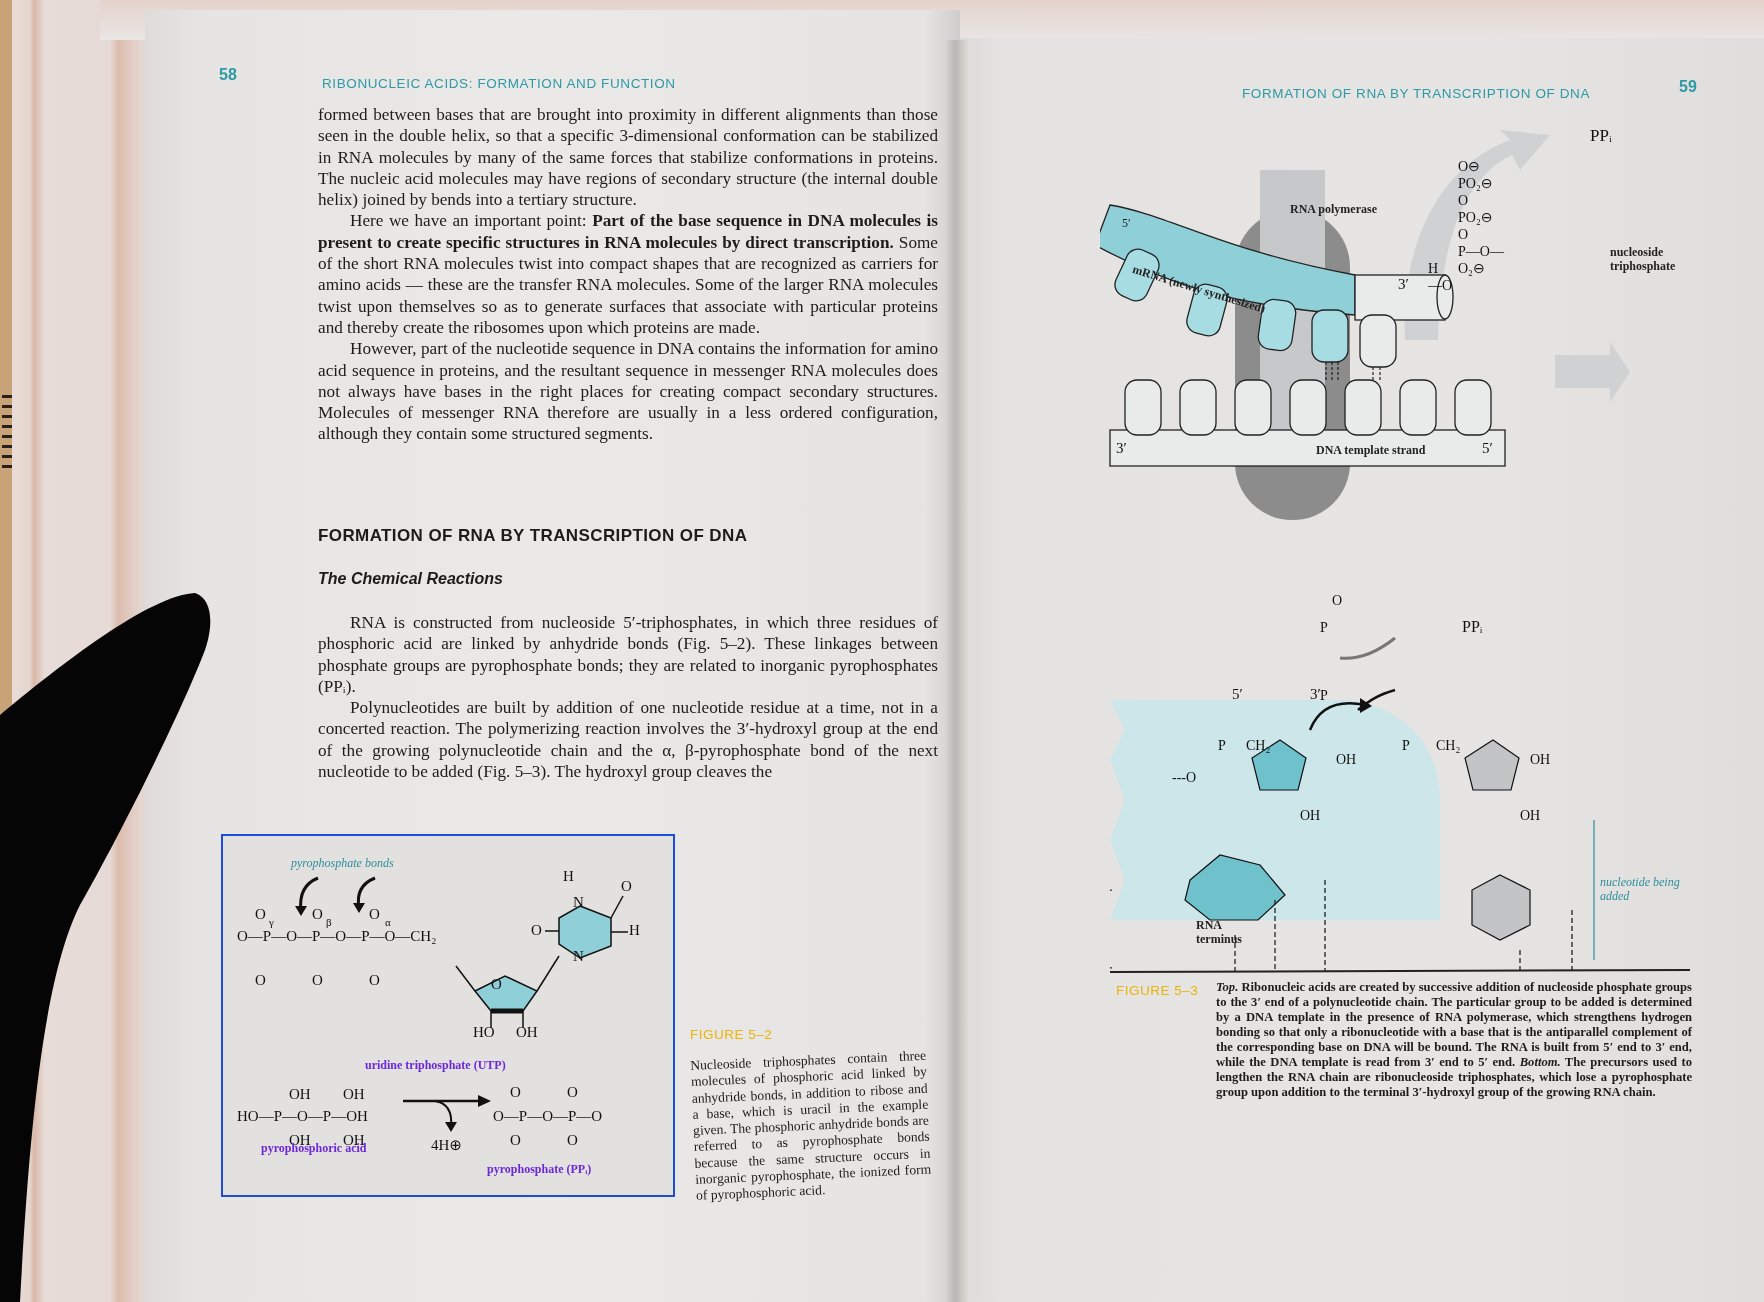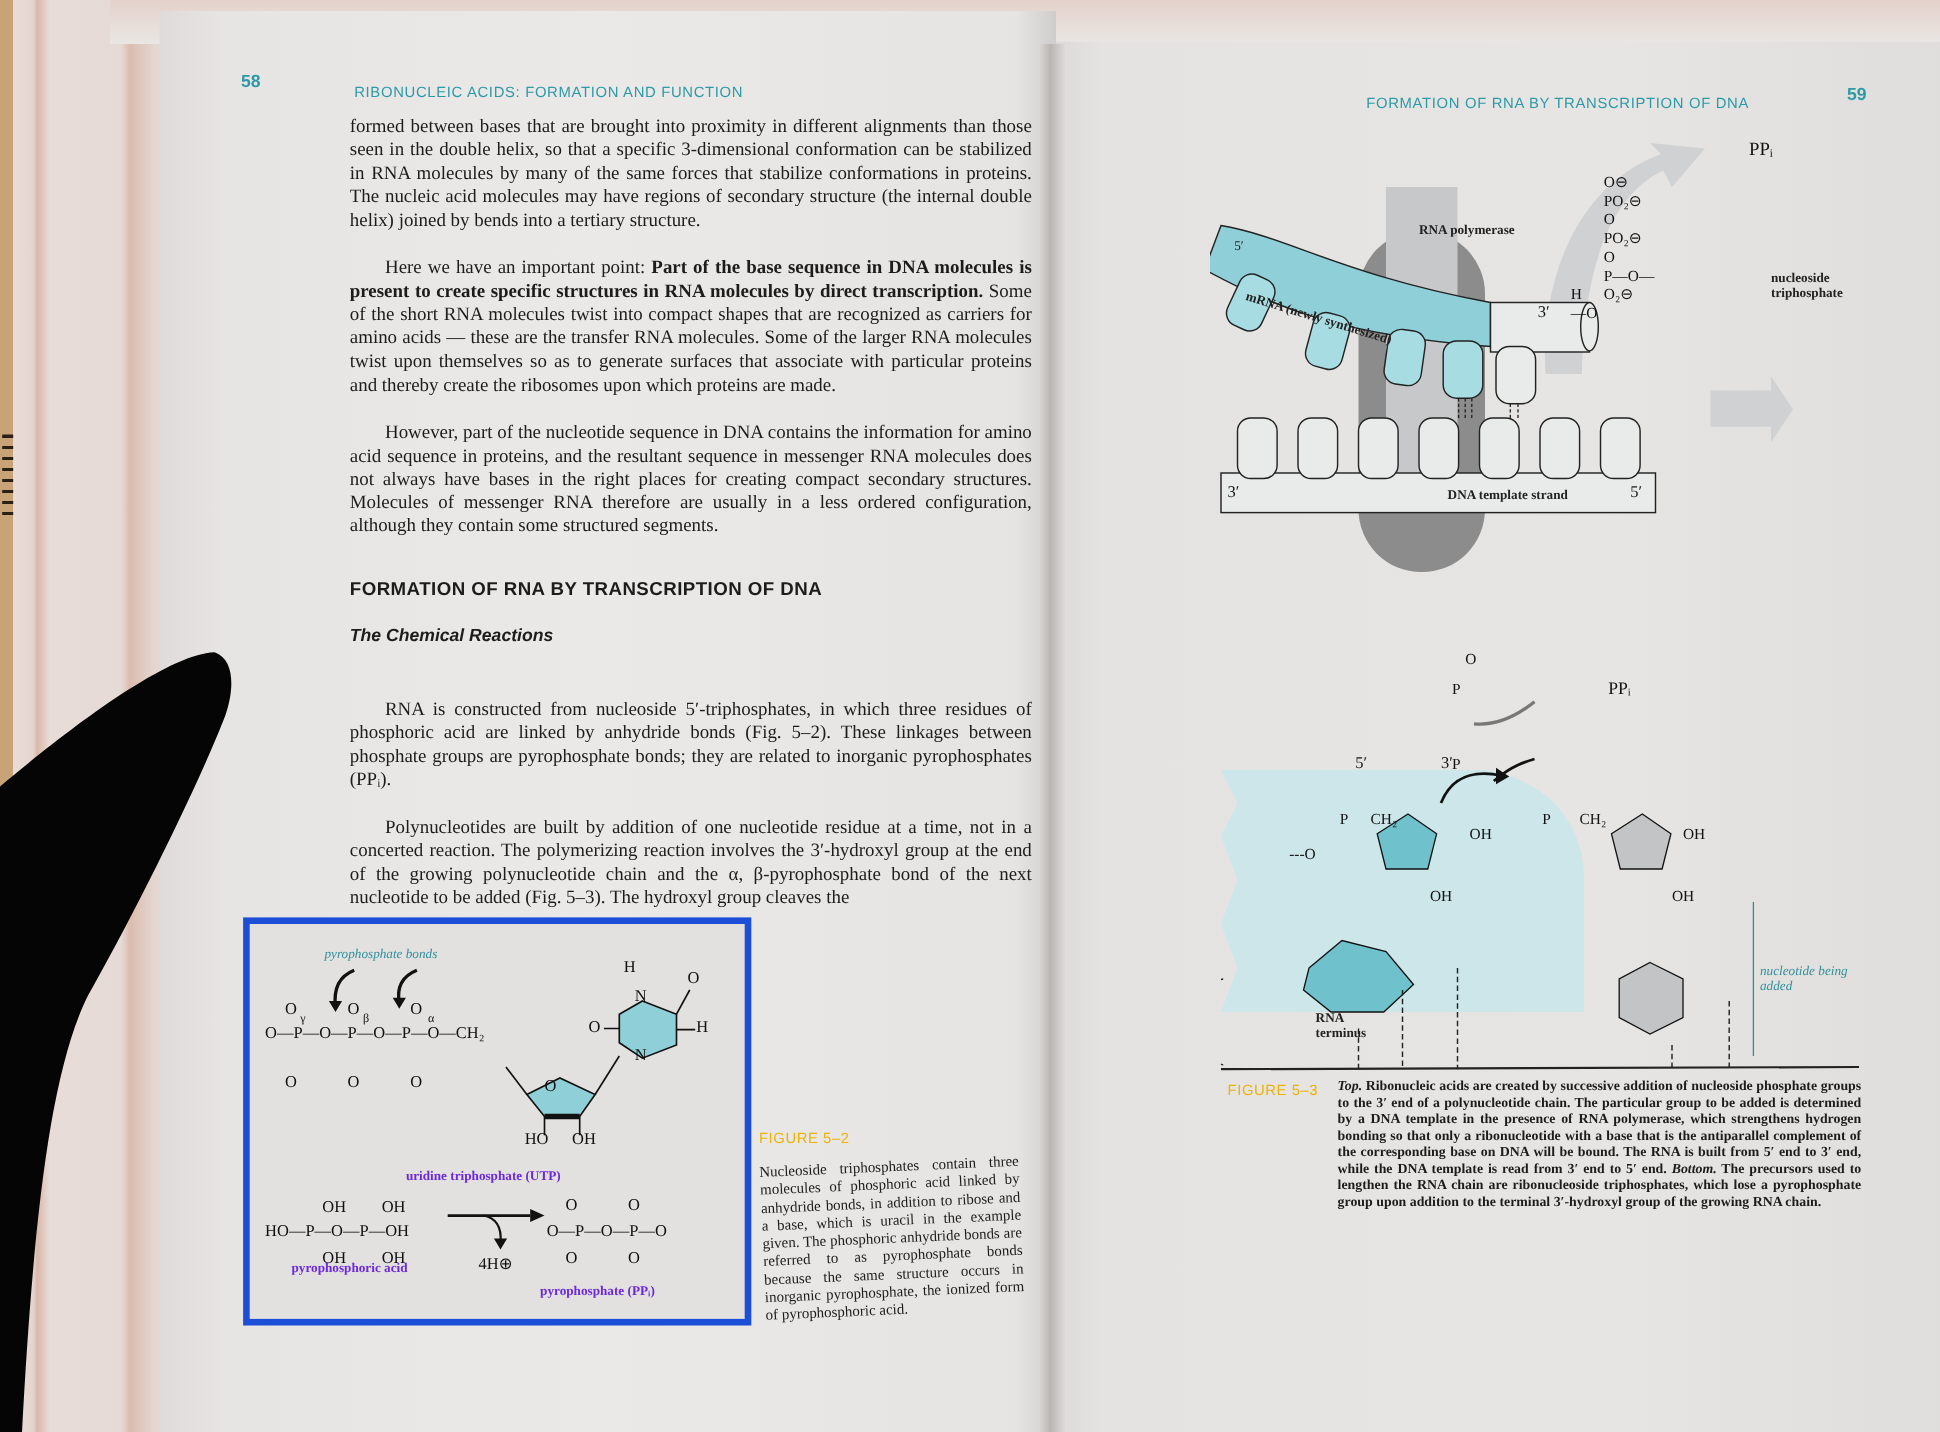--- a/index.html
+++ b/index.html
@@ -7,26 +7,26 @@
   .book-edge{position:absolute;left:0;top:0;width:150px;height:1302px;background:linear-gradient(90deg,#c9a378 0,#c9a378 12px,#e9dcd6 12px,#e5d5cf 30px,#d9b8a8 34px,#e8dcd8 45px,#e6dad6 110px,#dcbcae 118px,#e4d6d0 140px);}
   .ruler-ticks{position:absolute;left:2px;top:395px;width:10px;height:80px;background:repeating-linear-gradient(180deg,#2a2018 0 3px,transparent 3px 10px);}
   .page-left{position:absolute;left:145px;top:10px;width:815px;height:1292px;background:linear-gradient(90deg,#dfdbda 0,#e7e5e4 60px,#ebe9e8 400px,#e6e4e2 780px,#cfcdcc 815px);}
   .gutter{position:absolute;left:945px;top:40px;width:25px;height:1262px;background:linear-gradient(90deg,#d8d5d3,#b9b6b3 40%,#e2e0dd);}
   .page-right{position:absolute;left:960px;top:38px;width:804px;height:1264px;background:linear-gradient(90deg,#dcdad8 0,#e4e3e1 40px,#e6e5e3 500px,#dfdedc 804px);}
   .top-shadow{position:absolute;left:100px;top:0;width:1664px;height:40px;background:linear-gradient(180deg,#e4d2cb,#e9e6e4);}
   .pg-num{position:absolute;font-family:"Liberation Sans",sans-serif;font-weight:bold;font-size:16px;color:#2d9aa6;}
   .running-head{position:absolute;font-family:"Liberation Sans",sans-serif;font-size:13.5px;letter-spacing:0.6px;color:#2d9aa6;}
   .body-text{position:absolute;left:318px;width:620px;font-size:17.2px;line-height:21.3px;color:#1c1c1c;text-align:justify;}
   .body-text p{margin:0;}
-  .body-text .indent{text-indent:32px;margin-top:22px;}
+  .body-text .indent{text-indent:32px;}
   .body-text b{font-weight:bold;}
   .h2{position:absolute;left:318px;top:526px;font-family:"Liberation Sans",sans-serif;font-weight:bold;font-size:17px;letter-spacing:0.4px;color:#1c1c1c;}
   .h3{position:absolute;left:318px;top:570px;font-family:"Liberation Sans",sans-serif;font-weight:bold;font-style:italic;font-size:16px;color:#1c1c1c;}
 
-  .fig-box{position:absolute;left:221px;top:834px;width:450px;height:359px;border:6px solid #1d4ed8;background:#e3e1df;}
+  .fig-box{position:absolute;left:221px;top:834px;width:450px;height:359px;border:2px solid #1d4ed8;background:#e3e1df;}
   .fig-cap-title{position:absolute;font-family:"Liberation Sans",sans-serif;font-size:13.5px;color:#eab308;letter-spacing:0.5px;}
   .fig-cap{position:absolute;font-size:13.6px;line-height:16.3px;color:#1c1c1c;text-align:justify;}
   .label{position:absolute;font-size:12px;color:#222;}
   .label-teal{position:absolute;font-size:12px;color:#6d28d9;font-weight:bold;}
   .label-it{position:absolute;font-size:12px;color:#2d8f9b;font-style:italic;}
   .chem{position:absolute;font-size:15px;color:#111;white-space:nowrap;}
 
   .finger{position:absolute;left:0;top:575px;width:215px;height:727px;}
 </style>
 </head>

